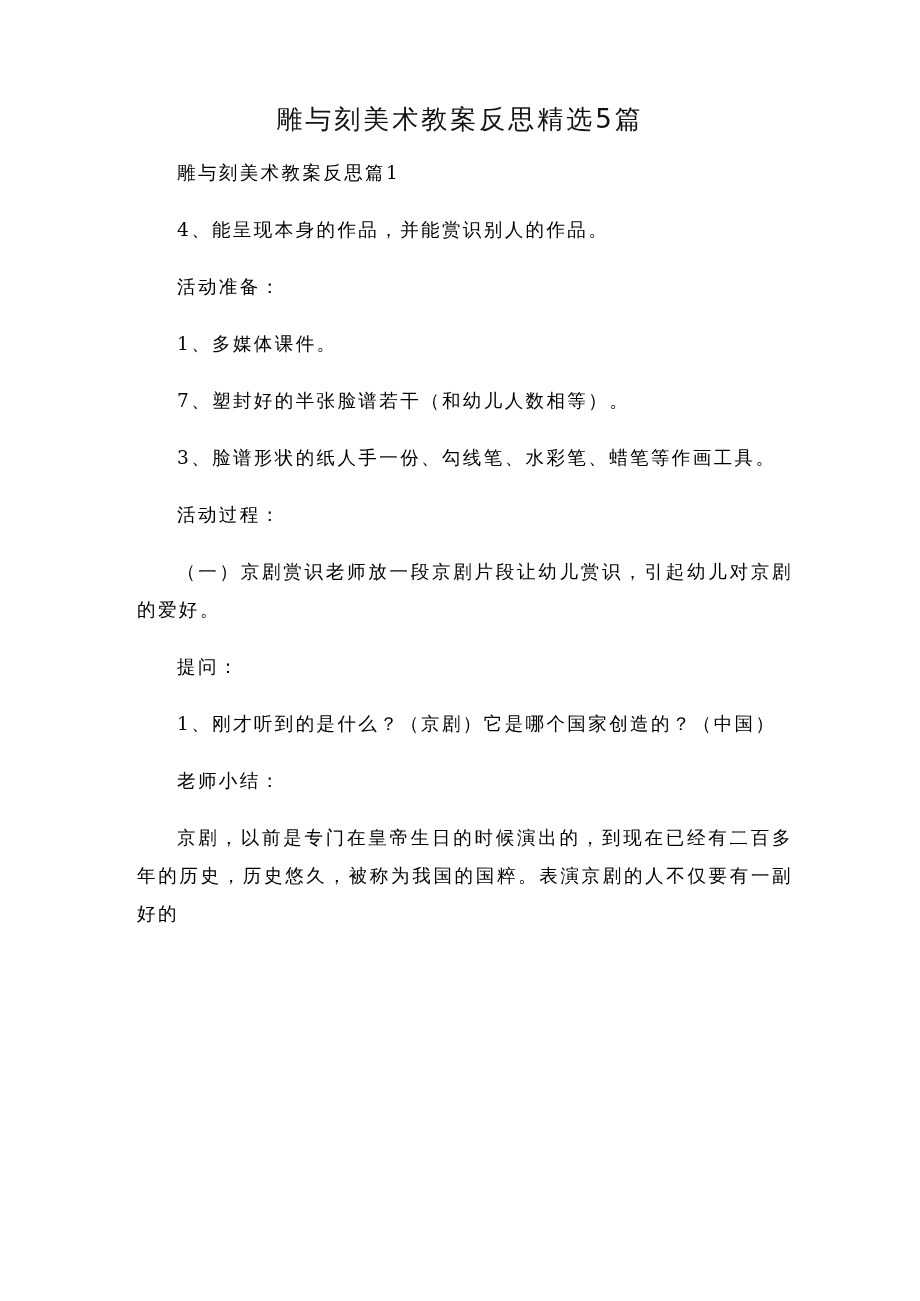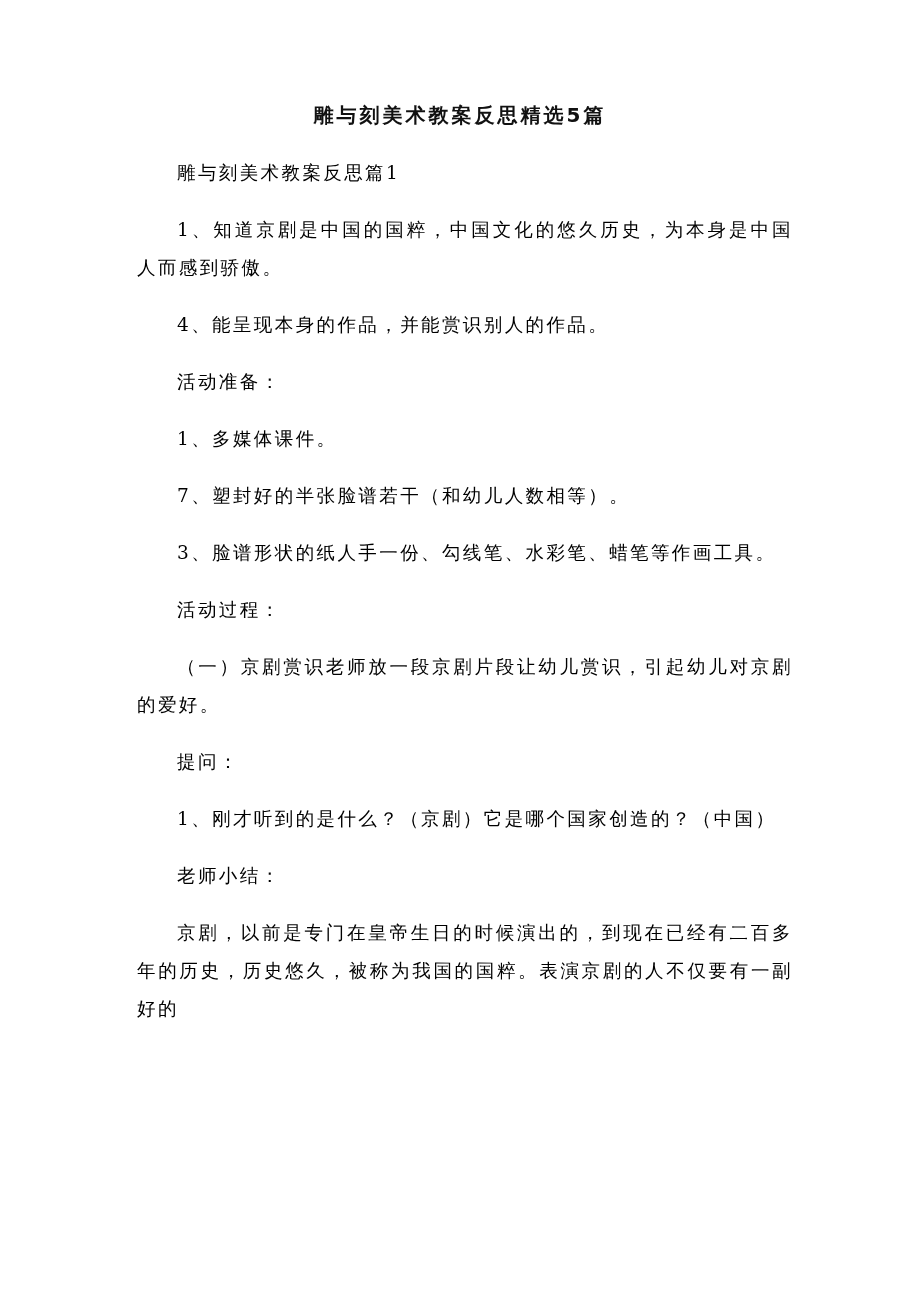--- a/index.html
+++ b/index.html
@@ -21,23 +21,23 @@
     width: 920px;
     height: 1301px;
   }
   .title {
     position: absolute;
     top: 102px;
     left: 0;
     width: 920px;
     text-align: center;
     font-family: "DejaVu Sans", "Liberation Sans", sans-serif;
-    font-size: 20px;
+    font-size: 26px;
     letter-spacing: 3px;
-    font-weight: bold;
+    font-weight: normal;
     color: #111;
     margin: 0;
   }
   .body-text {
     position: absolute;
     left: 137px;
     top: 154px;
     width: 656px;
   }
   .para {
@@ -53,21 +53,20 @@
   .para.first { margin-top: 0; }
 </style>
 </head>
 <body>
 
 <div class="page">
   <h1 class="title">雕与刻美术教案反思精选5篇</h1>
 
   <div class="body-text">
     <p class="para first">雕与刻美术教案反思篇1</p>
-    <p class="para">1、知道京剧是中国的国粹，中国文化的悠久历史，为本身是中国人而感到骄傲。</p>
     <p class="para">4、能呈现本身的作品，并能赏识别人的作品。</p>
     <p class="para">活动准备：</p>
     <p class="para">1、多媒体课件。</p>
     <p class="para">7、塑封好的半张脸谱若干（和幼儿人数相等）。</p>
     <p class="para">3、脸谱形状的纸人手一份、勾线笔、水彩笔、蜡笔等作画工具。</p>
     <p class="para">活动过程：</p>
     <p class="para">（一）京剧赏识老师放一段京剧片段让幼儿赏识，引起幼儿对京剧的爱好。</p>
     <p class="para">提问：</p>
     <p class="para">1、刚才听到的是什么？（京剧）它是哪个国家创造的？（中国）</p>
     <p class="para">老师小结：</p>

